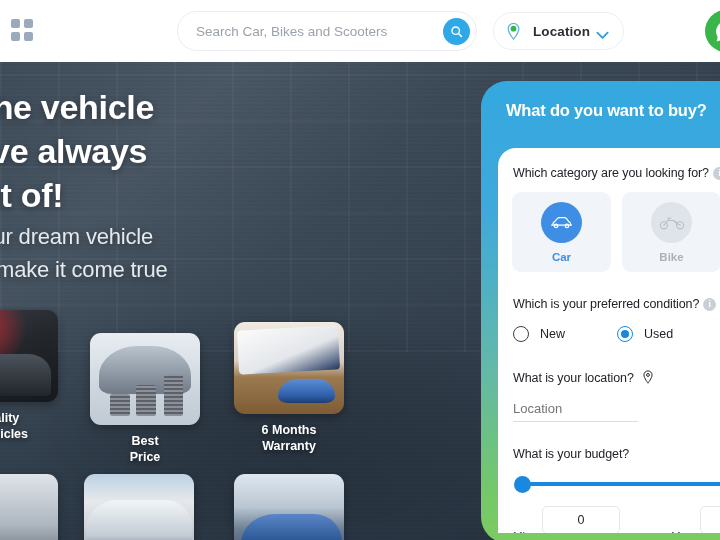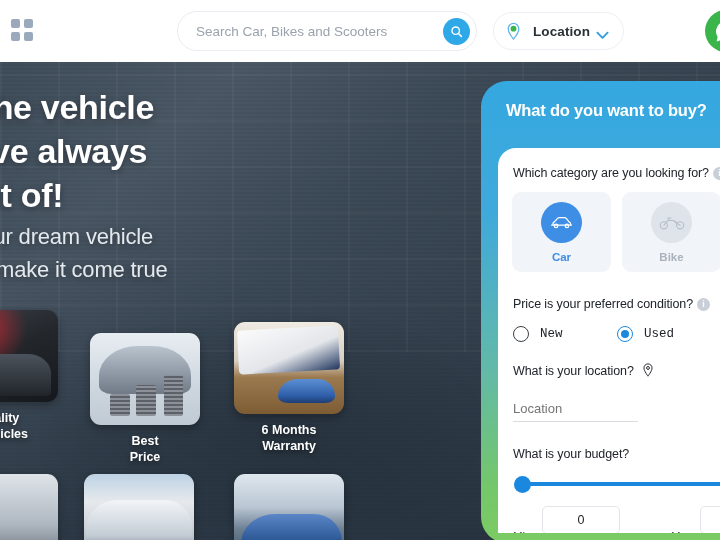--- a/index.html
+++ b/index.html
@@ -210,21 +210,21 @@
   .radios { position: absolute; left: 15px; top: 178px; width: 210px; }
   .radio { position: absolute; display:flex; align-items:center; cursor:pointer; }
   .radio .ring {
     width: 16px; height: 16px; border-radius: 50%;
     border: 1.6px solid #3a3f46; display:flex; align-items:center; justify-content:center;
   }
   .radio.on .ring { border-color: #1b88e0; }
   .radio.on .ring::after {
     content:""; width: 8.5px; height: 8.5px; border-radius:50%; background:#1b88e0;
   }
-  .radio .rlabel { margin-left: 11px; font-size: 12.5px; color: #20242a; font-family: Liberation Mono, monospace; }
+  .radio .rlabel { margin-left: 11px; font-size: 12.5px; color: #20242a; }
 
   .loc-input {
     position: absolute; left: 15px; top: 248px; width: 125px; height: 26px;
     border: 0; border-bottom: 1px solid #d9dde2; outline: none;
     font-family: "Liberation Sans", sans-serif; font-size: 13px; color: #20242a;
     background: transparent;
   }
 
   .slider-wrap { position: absolute; left: 16px; top: 328px; width: 224px; height: 16px; }
   .slider-track {
@@ -361,35 +361,35 @@
             <circle cx="26" cy="13" r="4.4" fill="none" stroke="#b7c0c9" stroke-width="1.4"></circle>
             <path d="M6 13l5-6h7l3 3 5 3M13 7l-2-3h4" fill="none" stroke="#b7c0c9" stroke-width="1.4" stroke-linecap="round" stroke-linejoin="round"></path>
             <path d="M17 7c2.5 0 4 1.5 5 3" fill="none" stroke="#b7c0c9" stroke-width="1.4" stroke-linecap="round"></path>
           </svg>
         </div>
         <div class="tlabel">Bike</div>
       </div>
     </div>
 
     <div class="q-label" style="left:15px; top:149px;">
-      <span>Price is your preferred condition?</span><span class="info-dot">i</span>
+      <span>Which is your preferred condition?</span><span class="info-dot">i</span>
     </div>
 
     <div class="radios">
       <div class="radio off" style="left:0px; top:0px;">
         <span class="ring"></span>
         <span class="rlabel">New</span>
       </div>
       <div class="radio on" style="left:104px; top:0px;">
         <span class="ring"></span>
         <span class="rlabel">Used</span>
       </div>
     </div>
 
-    <div class="q-label" style="left:15px; top:215px;">
+    <div class="q-label" style="left:15px; top:222px;">
       <span>What is your location?</span>
       <span style="display:inline-block;vertical-align:-3px;margin-left:5px;">
         <svg width="12" height="15" viewBox="0 0 16 20">
           <path d="M8 1.2c-3 0-5.4 2.4-5.4 5.4 0 4 5.4 11 5.4 11s5.4-7 5.4-11c0-3-2.4-5.4-5.4-5.4z" fill="none" stroke="#20242a" stroke-width="1.3"></path>
           <circle cx="8" cy="6.6" r="1.9" fill="none" stroke="#20242a" stroke-width="1.3"></circle>
         </svg>
       </span>
     </div>
     <input class="loc-input" type="text" placeholder="Location" style="">
 

